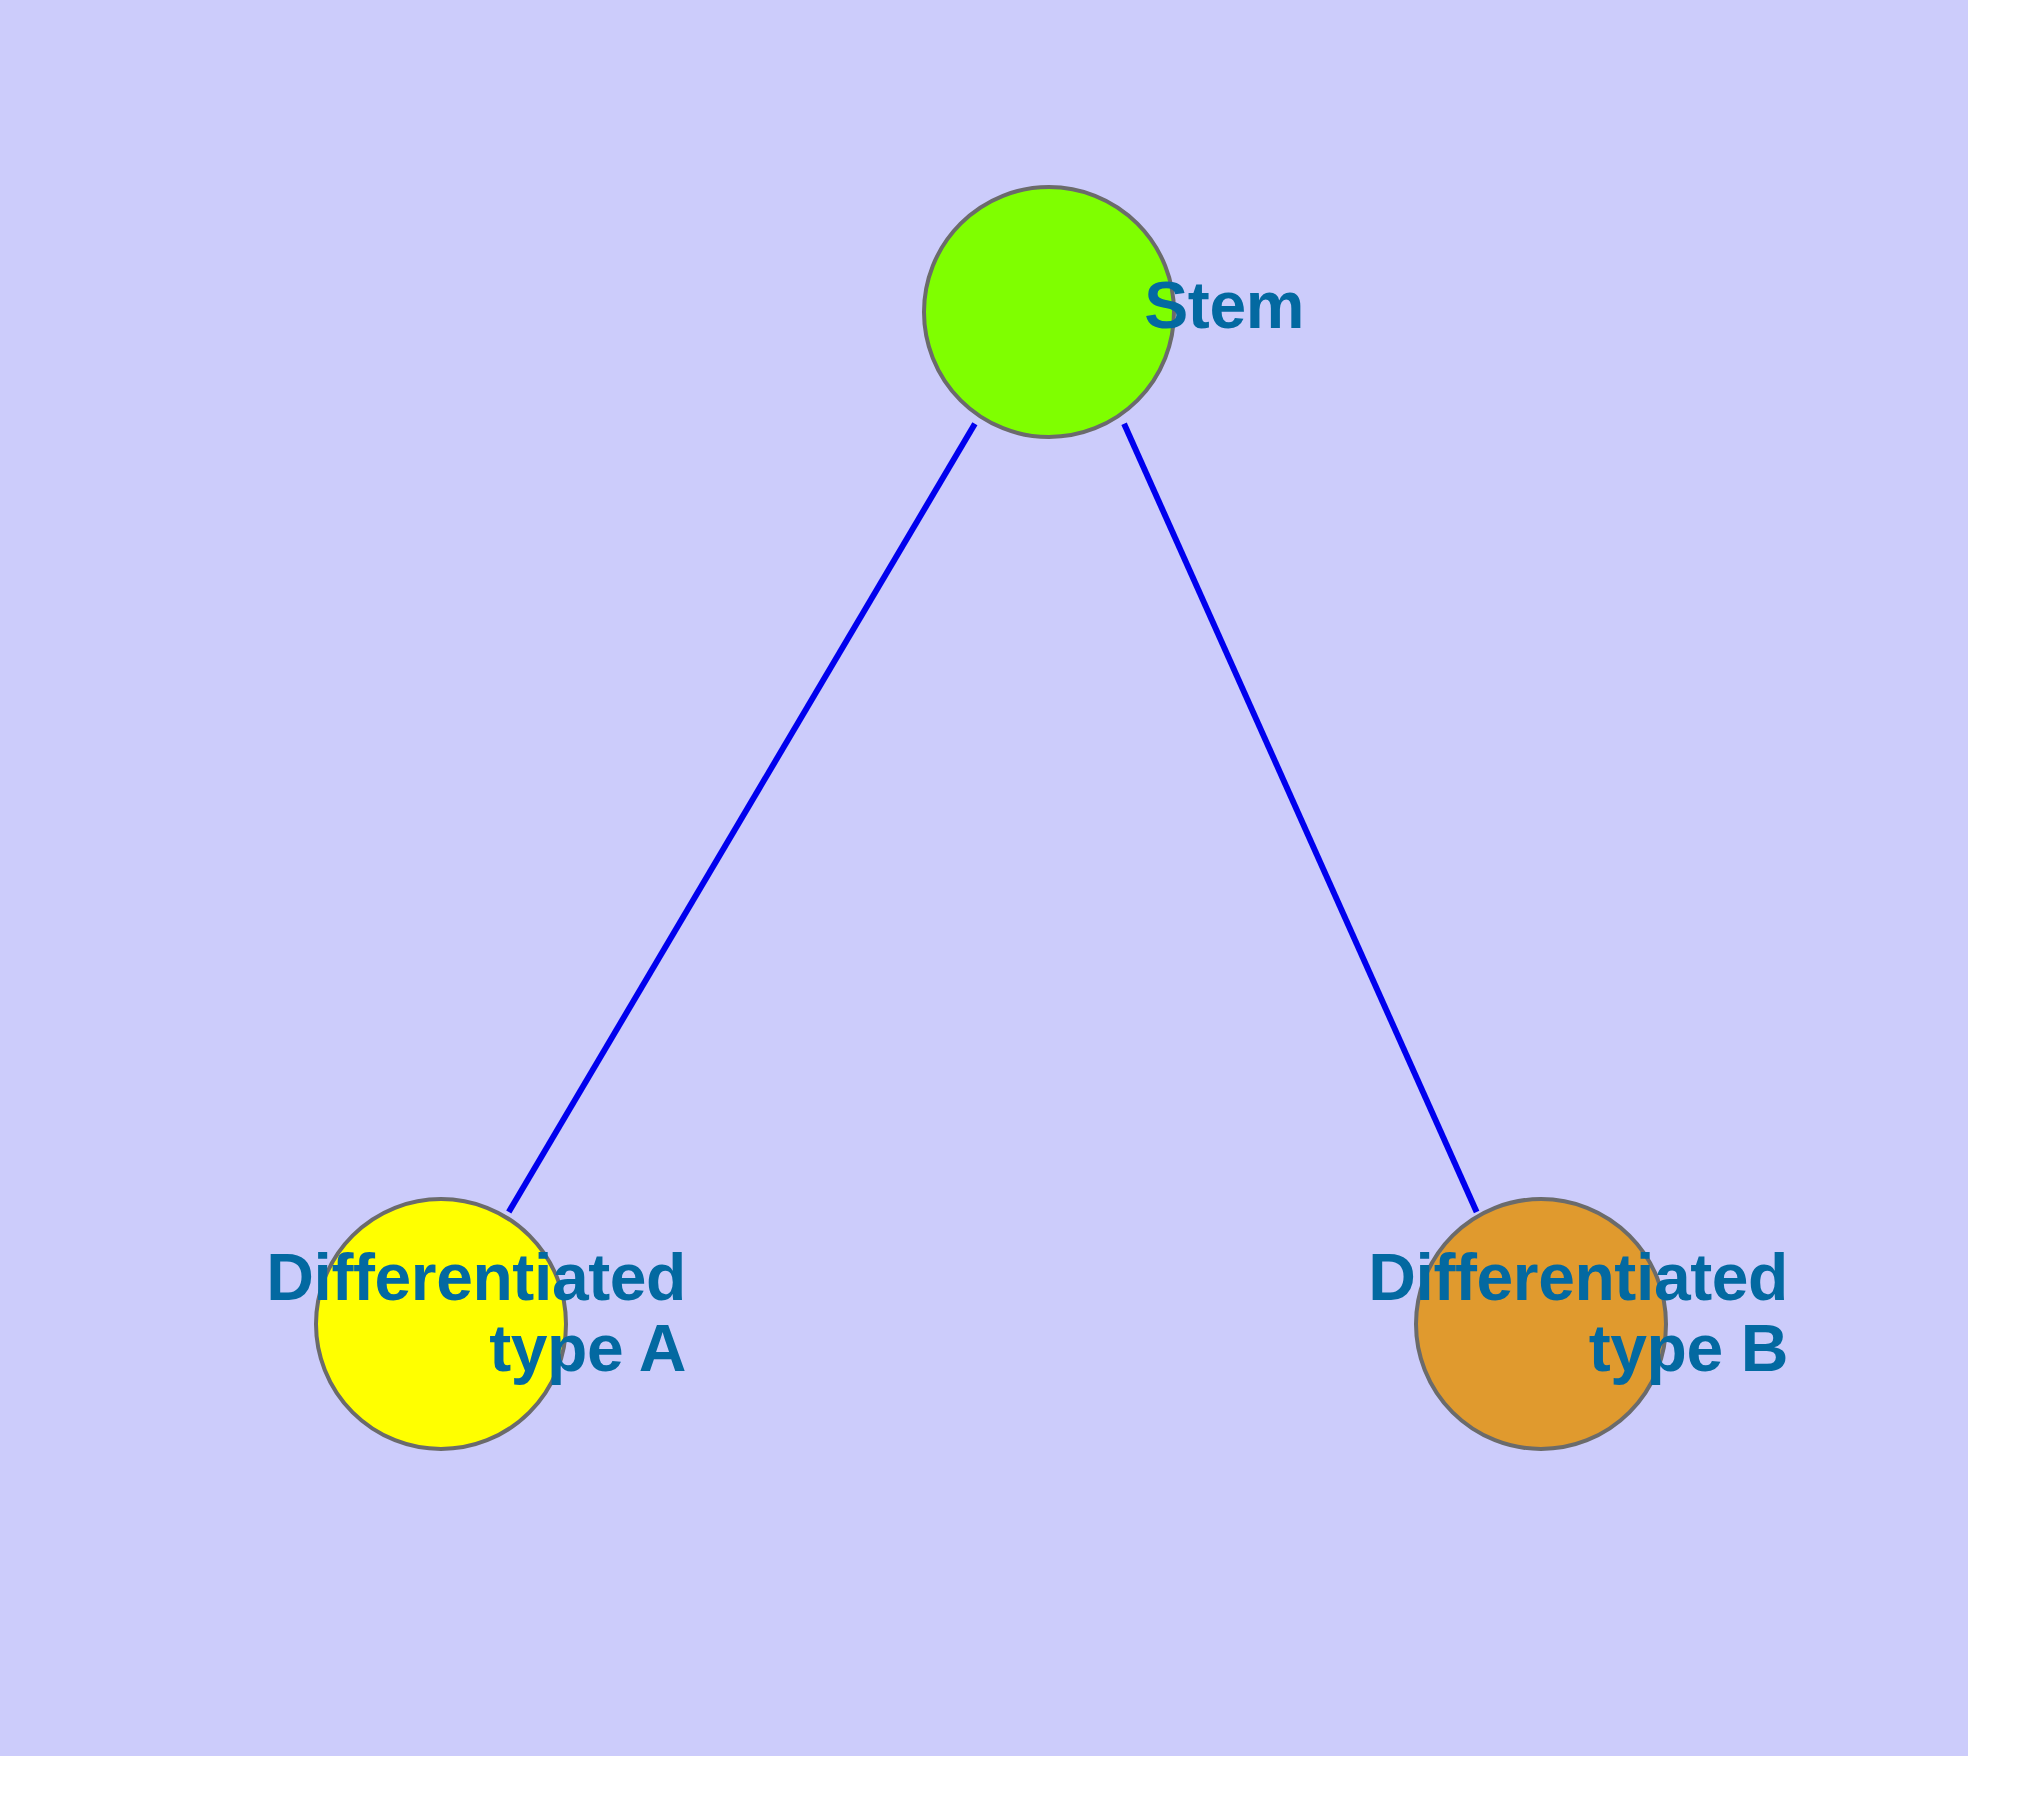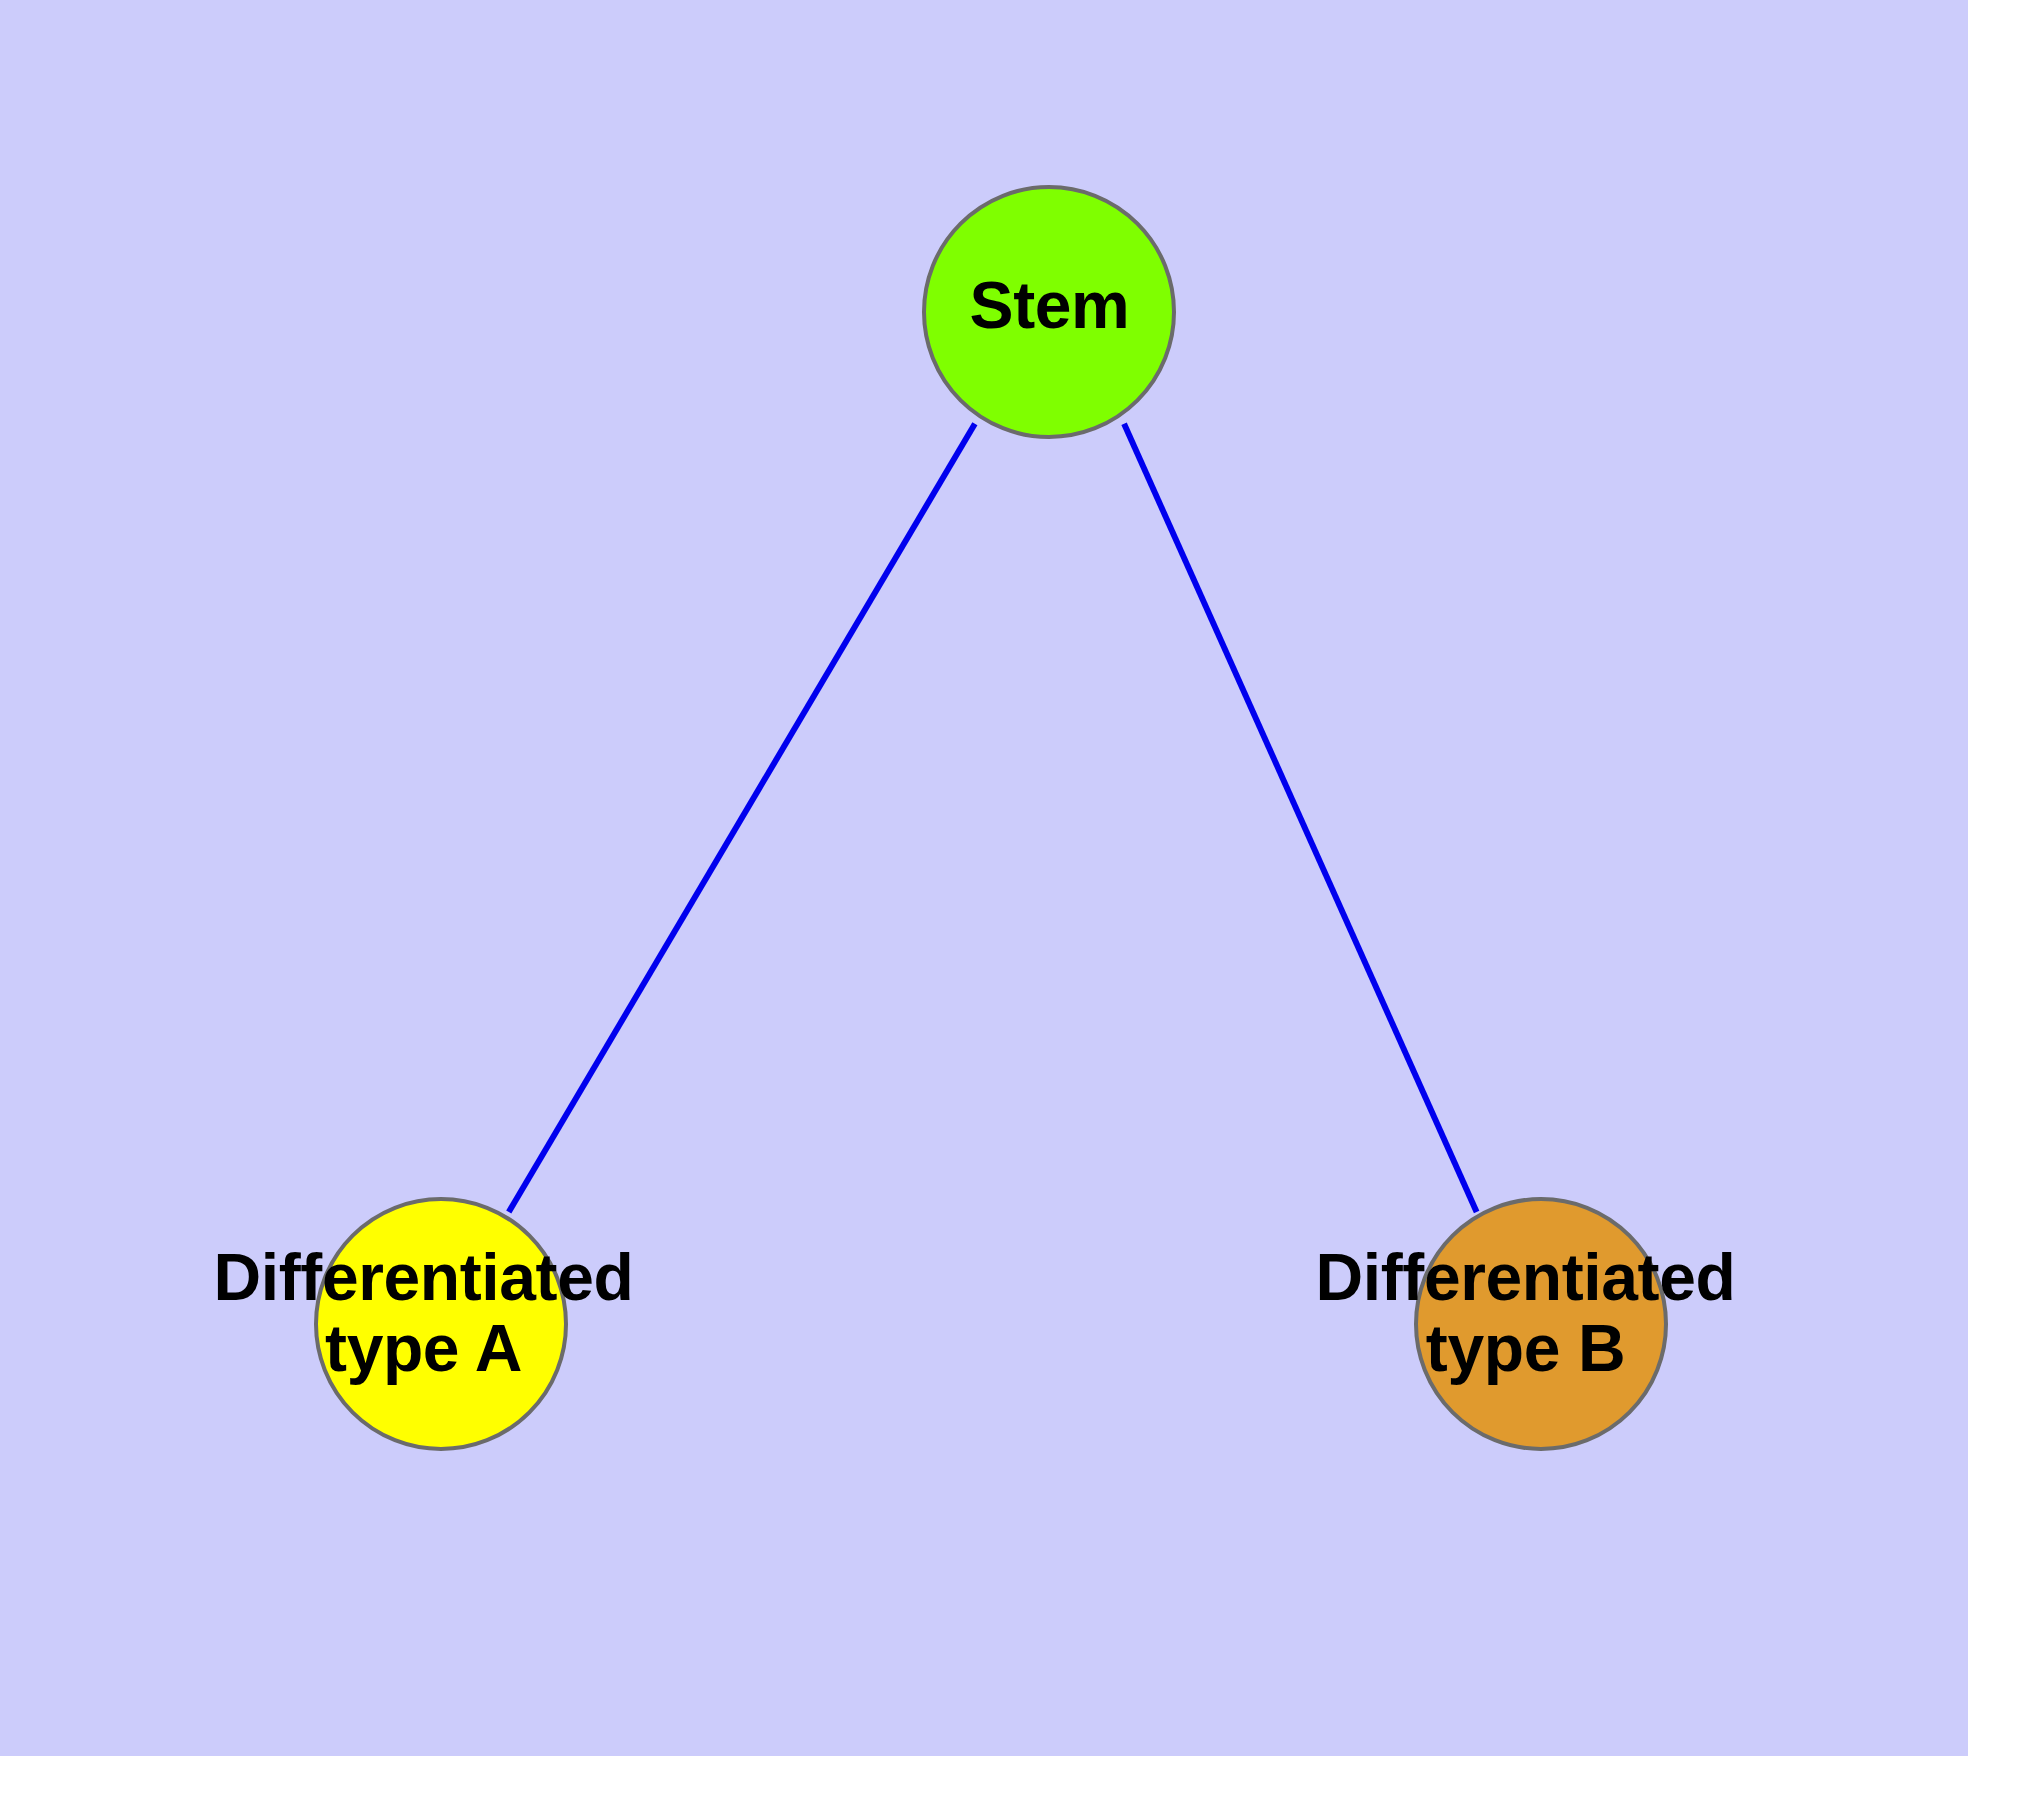--- a/index.html
+++ b/index.html
@@ -35,22 +35,22 @@
     height: 1812px;
   }
   .graph-node {
     position: absolute;
     border-radius: 50%;
     box-sizing: border-box;
     border: 4.2px solid #6b6b6b;
   }
   .node-label {
     position: absolute;
-    text-align: center;
-    color: #000000;
+    text-align: right;
+    color: #0369a1;
     font-weight: bold;
     white-space: pre;
     line-height: 1.08;
     letter-spacing: -0.4px;
   }
   #node-stem {
     left: 922px;
     top: 185px;
     width: 254px;
     height: 254px;

